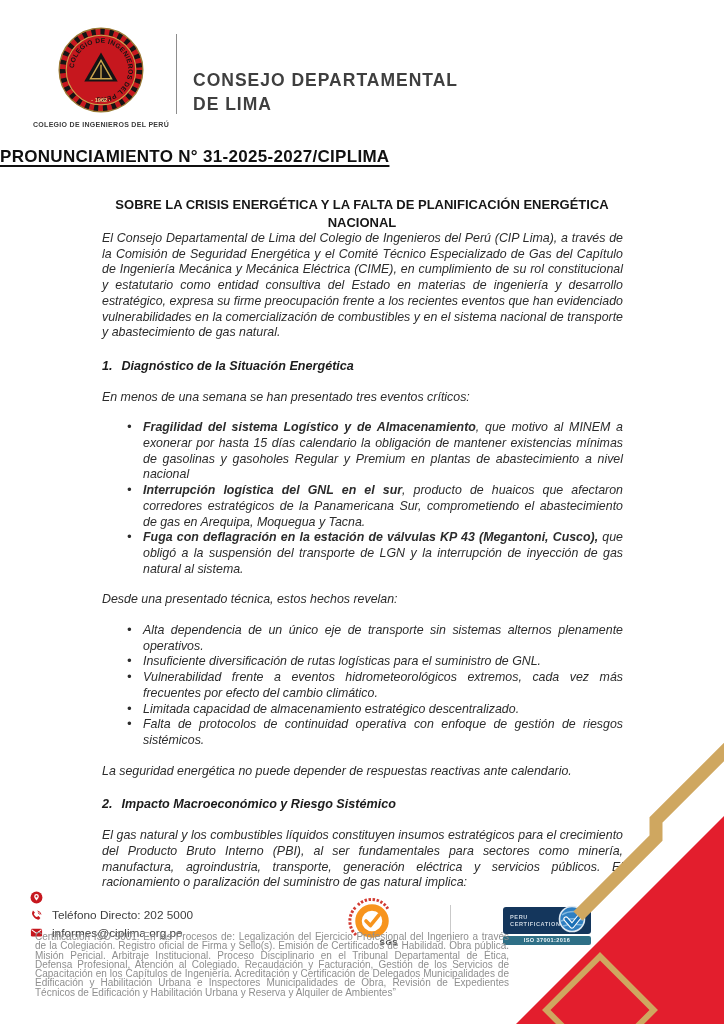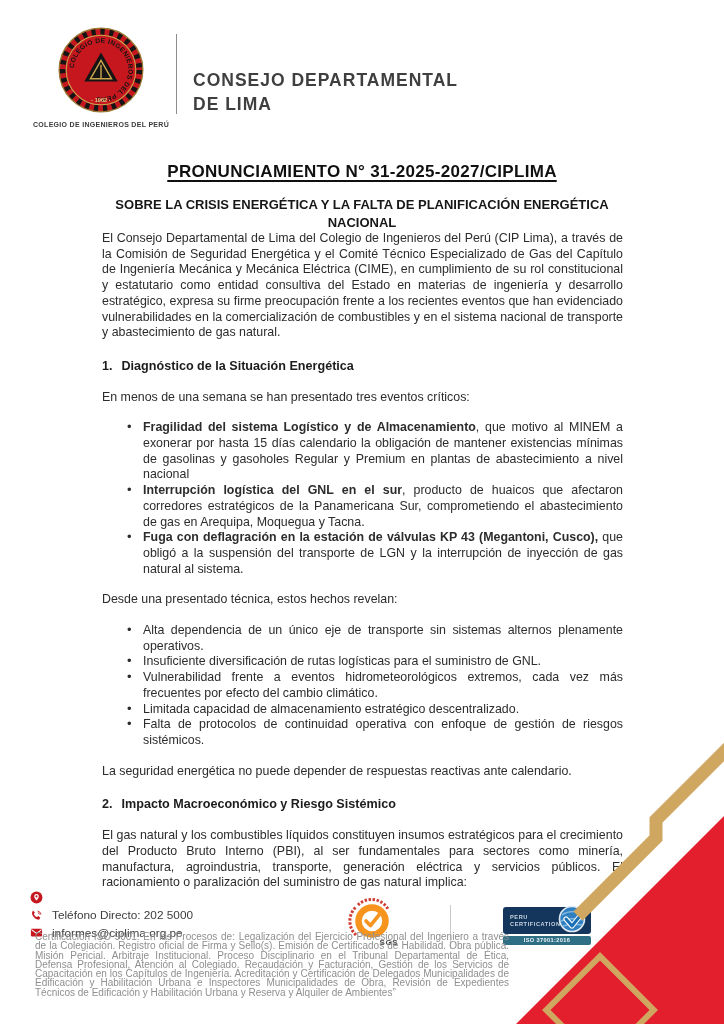--- a/index.html
+++ b/index.html
@@ -10,26 +10,26 @@
   }
   .page{position:absolute;inset:0;background:#fff;}
 
   
   .logo-wrap{position:absolute;left:21px;top:26px;width:160px;text-align:center;}
   .seal{display:inline-block;}
   .logo-caption{font-size:7px;font-weight:bold;color:#3a3a3a;margin-top:3px;letter-spacing:.3px;}
   .header-divider{position:absolute;left:176px;top:34px;width:1.4px;height:80px;background:#8d8d8d;}
   .org-name{position:absolute;left:193px;top:68px;font-size:17.5px;font-weight:bold;color:#3f3f3f;line-height:24px;letter-spacing:1px;}
 
-  .doc-title{position:absolute;left:0;top:162px;width:724px;text-align:center;font-size:17px;font-weight:bold;color:#101010;letter-spacing:.3px;}
+  .doc-title{position:absolute;left:0;top:147px;width:724px;text-align:left;font-size:17px;font-weight:bold;color:#101010;letter-spacing:.3px;}
   .doc-title span{text-decoration:underline;text-underline-offset:3px;text-decoration-thickness:1.6px;}
   .doc-subtitle{position:absolute;left:110px;top:196px;width:504px;text-align:center;font-size:13px;font-weight:bold;color:#171717;line-height:17.5px;}
 
   
-  .content{position:absolute;left:102px;top:231px;width:521px;font-size:12.4px;line-height:15.7px;color:#2c2c2c;text-align:justify;}
+  .content{position:absolute;left:102px;top:231px;width:521px;font-size:12.4px;line-height:15.7px;color:#2c2c2c;text-align:justify;font-style:italic;}
   .content p{margin:0 0 15px 0;}
   .sec-heading{display:flex;gap:9px;font-weight:bold;color:#1c1c1c;margin:18px 0 15px 0;font-size:12.6px;}
   .content ul{list-style:none;margin:0 0 15px 0;padding:0 0 0 41px;}
   .content li{position:relative;}
   .content li::before{content:"\2022";position:absolute;left:-16px;top:-1px;font-size:13px;}
   .b{font-weight:bold;}
 
   
   .contact{position:absolute;left:30px;top:889px;}
   .contact-row{display:flex;align-items:center;gap:9px;height:17.6px;font-size:11.8px;color:#3d3d3d;}

